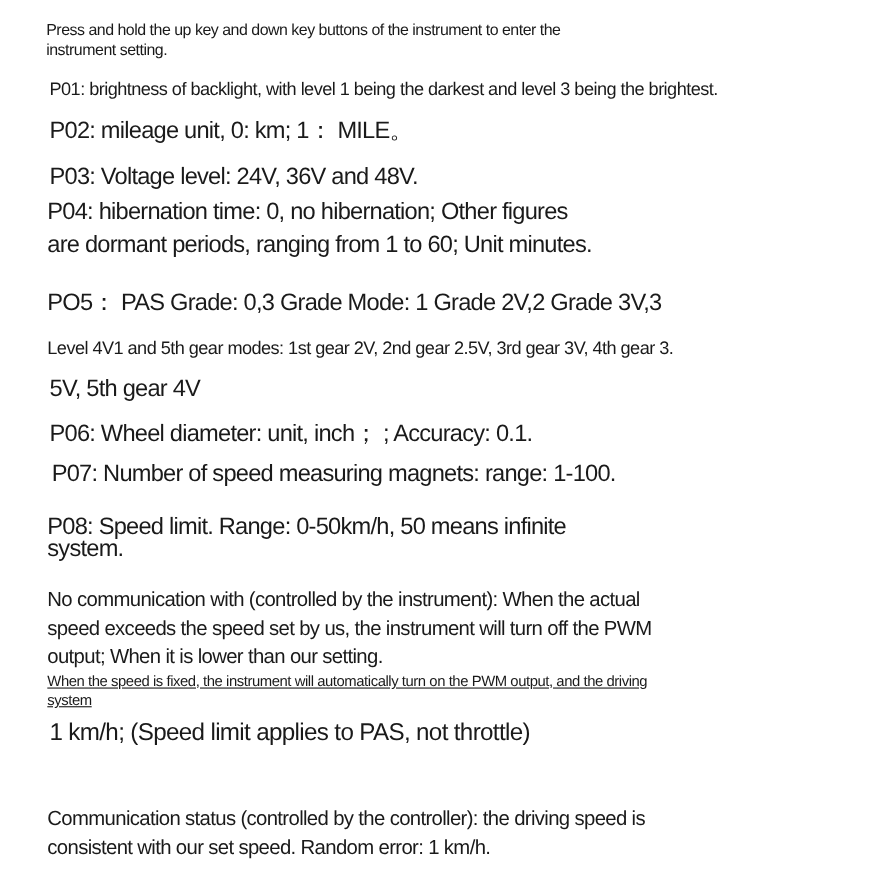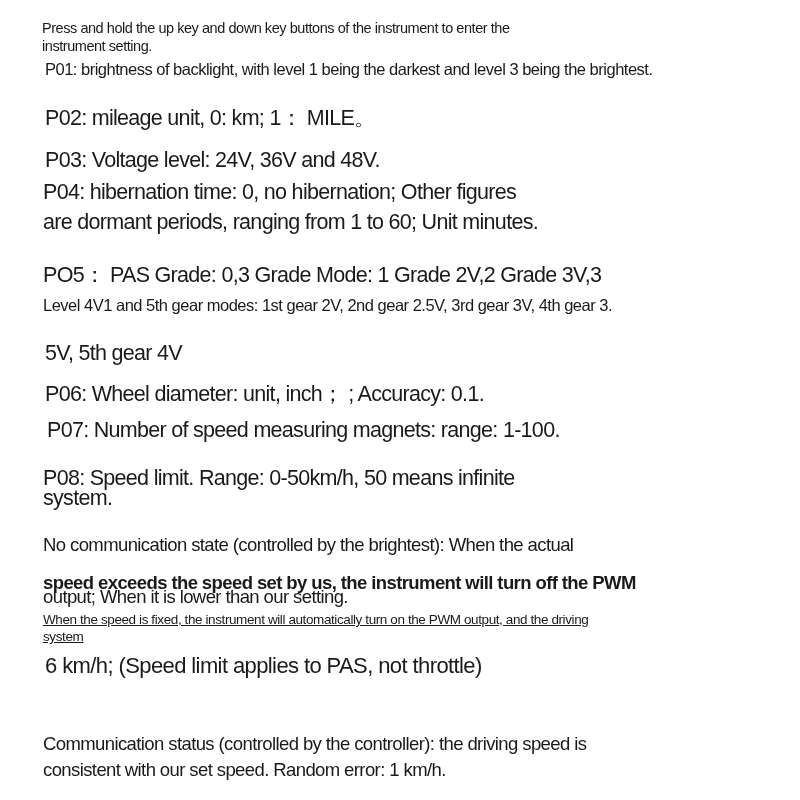--- a/index.html
+++ b/index.html
@@ -16,21 +16,21 @@
       color: #1a1a1a;
     }
     .line {
       position: absolute;
       left: 0;
       white-space: nowrap;
       letter-spacing: -0.3px;
     }
     .s13 { font-size: 13.5px; letter-spacing: -0.4px; text-decoration: underline; }
     .s14 { font-size: 14.5px; letter-spacing: -0.45px; }
-    .s16 { font-size: 16.5px; letter-spacing: -0.5px; }
+    .s16 { font-size: 16.5px; letter-spacing: -0.5px; margin-top: 12px; }
     .s18 { font-size: 18.5px; letter-spacing: -0.6px; }
     .s21 { font-size: 21.5px; letter-spacing: -0.7px; }
     .s22 { font-size: 22px; letter-spacing: -0.6px; }
   </style>
 </head>
 <body>
 
 <div>
 
   <div class="line s14" style="left:42px; top:20px;">Press and hold the up key and down key buttons of the instrument to enter the</div>
@@ -47,23 +47,23 @@
   <div class="line s21" style="left:43px; top:260px;">PO5： PAS Grade: 0,3 Grade Mode: 1 Grade 2V,2 Grade 3V,3</div>
   <div class="line s16" style="left:43px; top:296px;">Level 4V1 and 5th gear modes: 1st gear 2V, 2nd gear 2.5V, 3rd gear 3V, 4th gear 3.</div>
   <div class="line s21" style="left:45px; top:341px;">5V, 5th gear 4V</div>
 
   <div class="line s21" style="left:45px; top:379px;">P06: Wheel diameter: unit, inch； ; Accuracy: 0.1.</div>
   <div class="line s21" style="left:47px; top:418px;">P07: Number of speed measuring magnets: range: 1-100.</div>
 
   <div class="line s21" style="left:43px; top:456px;margin-top:10px;">P08: Speed limit. Range: 0-50km/h, 50 means infinite</div>
   <div class="line s21" style="left:43px; top:486px;">system.</div>
 
-  <div class="line s18" style="left:43px; top:534px;">No communication state (controlled by the brightest): When the actual</div>
-  <div class="line s18" style="left:43px; top:572px;font-weight:bold;">speed exceeds the speed set by us, the instrument will turn off the PWM</div>
+  <div class="line s18" style="left:43px; top:534px;">No communication with (controlled by the instrument): When the actual</div>
+  <div class="line s18" style="left:43px; top:560px;">speed exceeds the speed set by us, the instrument will turn off the PWM</div>
   <div class="line s18" style="left:43px; top:586px;">output; When it is lower than our setting.</div>
   <div class="line s13" style="left:43px; top:612px;">When the speed is fixed, the instrument will automatically turn on the PWM output, and the driving</div>
   <div class="line s13" style="left:43px; top:629px;">system</div>
-  <div class="line s22" style="left:45px; top:653px;">6 km/h; (Speed limit applies to PAS, not throttle)</div>
+  <div class="line s22" style="left:45px; top:653px;">1 km/h; (Speed limit applies to PAS, not throttle)</div>
 
   <div class="line s18" style="left:43px; top:733px;">Communication status (controlled by the controller): the driving speed is</div>
   <div class="line s18" style="left:43px; top:759px;">consistent with our set speed. Random error: 1 km/h.</div>
 
 </div>
 
 </body></html>

